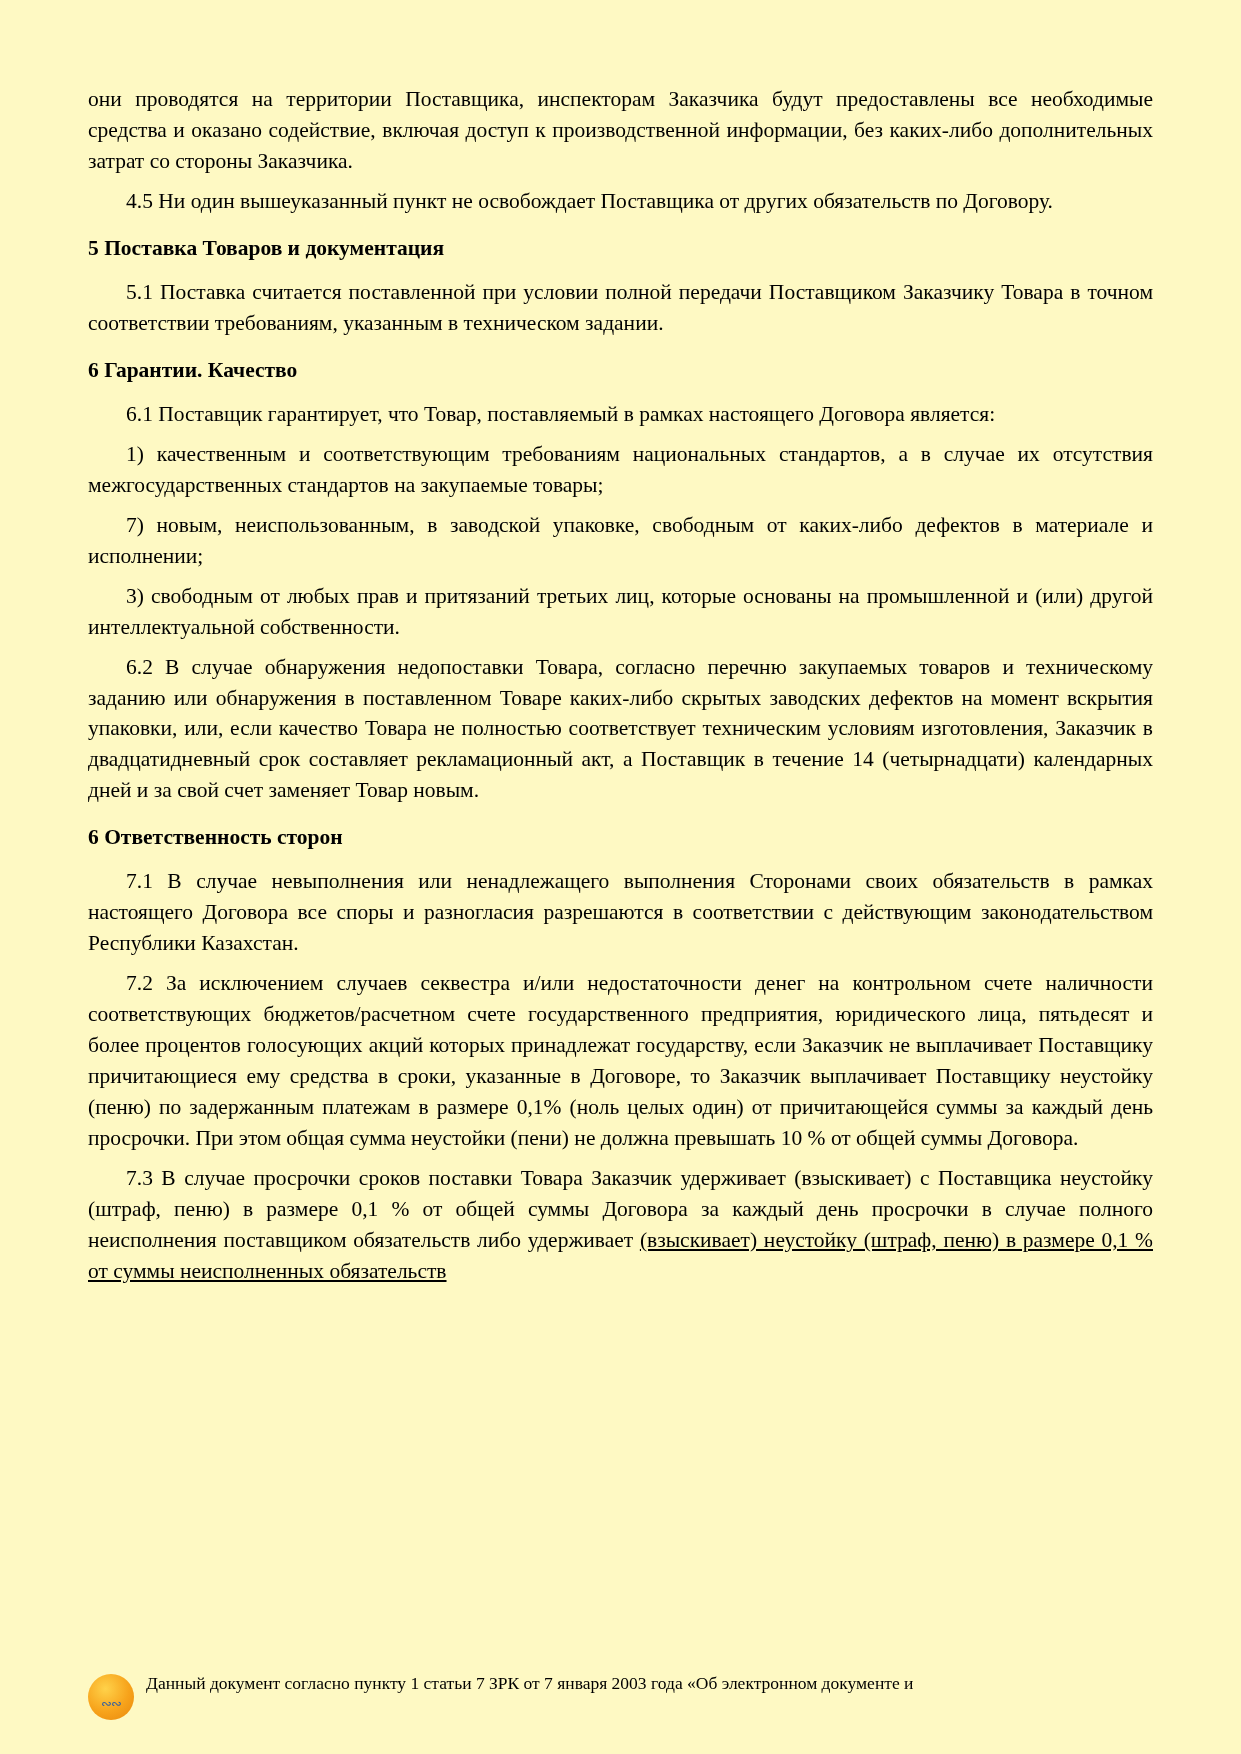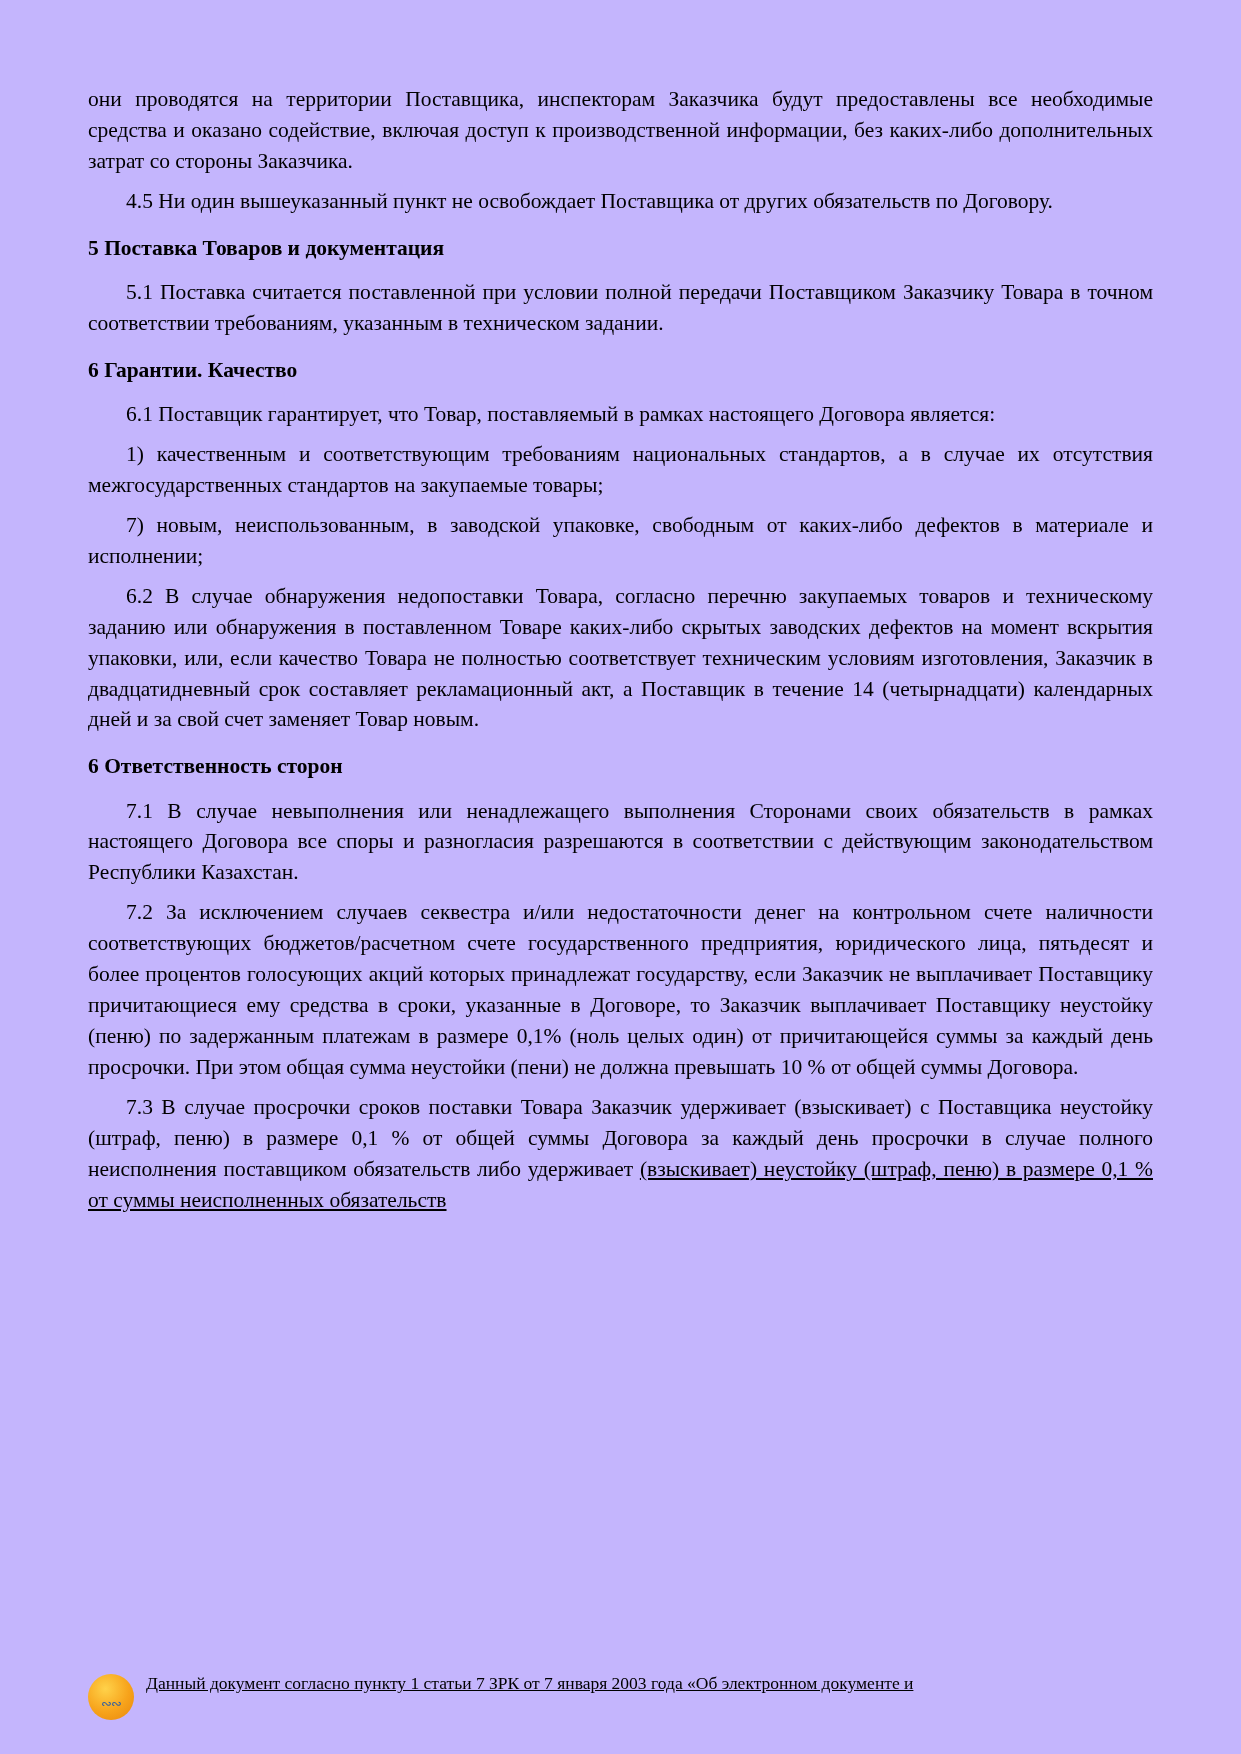--- a/index.html
+++ b/index.html
@@ -9,21 +9,21 @@
   }
   body {
     font-family: "Liberation Serif", "DejaVu Serif", serif;
     color: #000000;
   }
   .page {
     position: relative;
     width: 1241px;
     height: 1754px;
     margin: 0 auto;
-    background: #c4b5fd;
+    background: #fef9c3;
     box-sizing: border-box;
     overflow: hidden;
   }
   .content {
     position: absolute;
     left: 88px;
     top: 84px;
     width: 1065px;
   }
   p.para {
@@ -87,21 +87,21 @@
     font-size: 13px;
     color: #2e5fa3;
     font-family: "Liberation Sans", sans-serif;
     letter-spacing: -1px;
   }
   .footer-text {
     font-size: 17.5px;
     line-height: 1.33;
     color: #000;
   }
-  .footer-text div { white-space: nowrap; text-decoration: underline; }
+  .footer-text div { white-space: nowrap; }
 </style>
 </head>
 <body>
 
 <div class="page">
 
   <div class="content">
 
     <p class="para cont">они проводятся на территории Поставщика, инспекторам Заказчика будут предоставлены все необходимые средства и оказано содействие, включая доступ к производственной информации, без каких-либо дополнительных затрат со стороны Заказчика.</p>
 
@@ -113,20 +113,21 @@
 
 
     <h2 class="heading">6 Гарантии. Качество</h2>
 
     <p class="para indent">6.1 Поставщик гарантирует, что Товар, поставляемый в рамках настоящего Договора является:</p>
 
     <p class="para indent gap">1) качественным и соответствующим требованиям национальных стандартов, а в случае их отсутствия межгосударственных стандартов на закупаемые товары;</p>
 
     <p class="para indent gap">7) новым, неиспользованным, в заводской упаковке, свободным от каких-либо дефектов в материале и исполнении;</p>
 
+    <p class="para indent gap">3) свободным от любых прав и притязаний третьих лиц, которые основаны на промышленной и (или) другой интеллектуальной собственности.</p>
 
     <p class="para indent gap">6.2 В случае обнаружения недопоставки Товара, согласно перечню закупаемых товаров и техническому заданию или обнаружения в поставленном Товаре каких-либо скрытых заводских дефектов на момент вскрытия упаковки, или, если качество Товара не полностью соответствует техническим условиям изготовления, Заказчик в двадцатидневный срок составляет рекламационный акт, а Поставщик в течение 14 (четырнадцати) календарных дней и за свой счет заменяет Товар новым.</p>
 
     <h2 class="heading">6 Ответственность сторон</h2>
 
     <p class="para indent">7.1 В случае невыполнения или ненадлежащего выполнения Сторонами своих обязательств в рамках настоящего Договора все споры и разногласия разрешаются в соответствии с действующим законодательством Республики Казахстан.</p>
 
     <p class="para indent gap">7.2 За исключением случаев секвестра и/или недостаточности денег на контрольном счете наличности соответствующих бюджетов/расчетном счете государственного предприятия, юридического лица, пятьдесят и более процентов голосующих акций которых принадлежат государству, если Заказчик не выплачивает Поставщику причитающиеся ему средства в сроки, указанные в Договоре, то Заказчик выплачивает Поставщику неустойку (пеню) по задержанным платежам в размере 0,1% (ноль целых один) от причитающейся суммы за каждый день просрочки. При этом общая сумма неустойки (пени) не должна превышать 10 % от общей суммы Договора.</p>
 
     <p class="para indent gap"><span>7.3 В случае просрочки сроков поставки Товара Заказчик удерживает (взыскивает) с Поставщика неустойку (штраф, пеню) в размере 0,1 % от общей суммы Договора за каждый день просрочки в случае полного неисполнения поставщиком обязательств либо удерживает</span> <span class="underline">(взыскивает) неустойку (штраф, пеню) в размере 0,1 % от суммы неисполненных обязательств</span></p>

